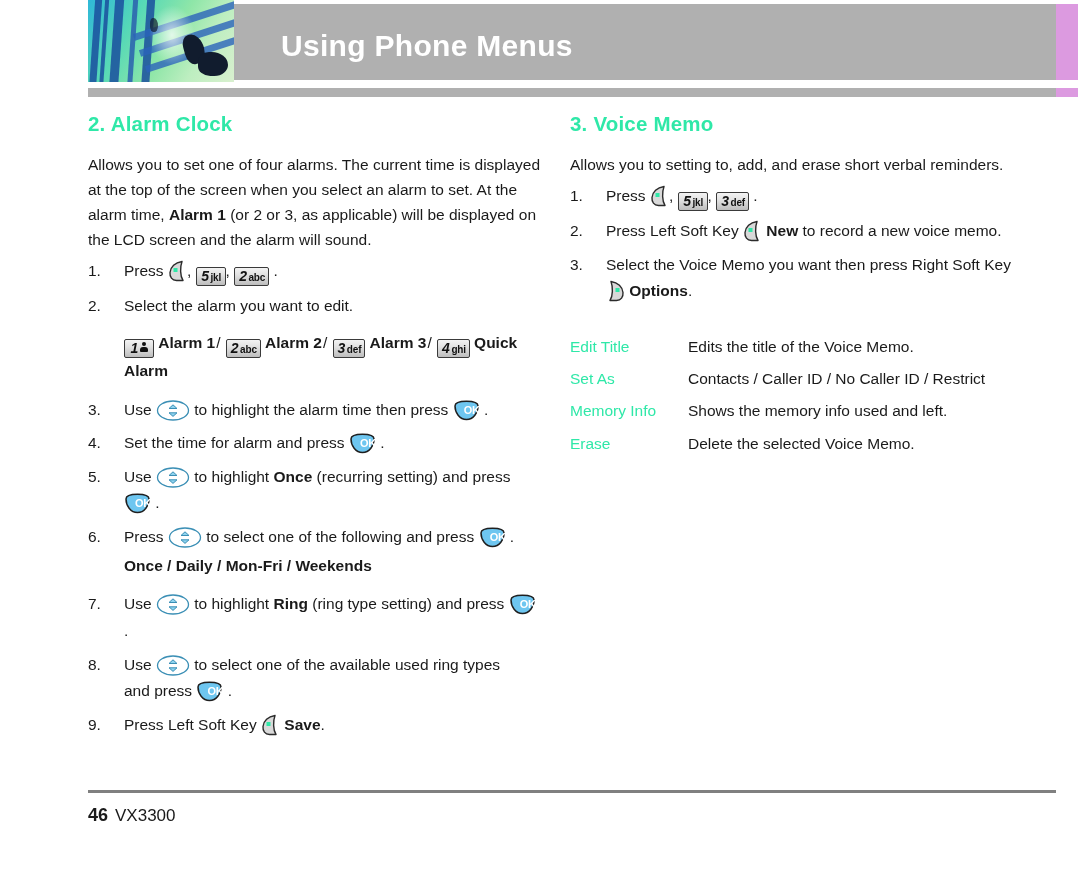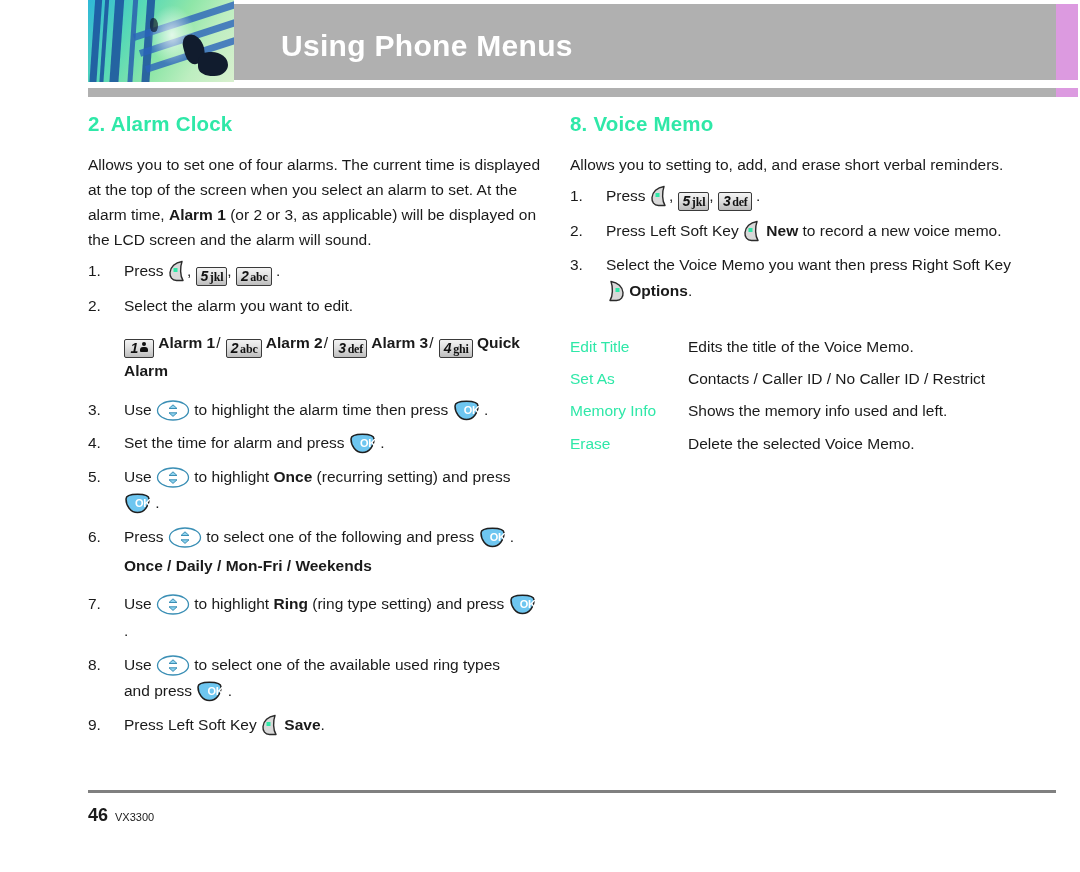--- a/index.html
+++ b/index.html
@@ -150,26 +150,25 @@
     position: relative;
   }
   .keynum .d {
     font-size: 14px;
     font-weight: bold;
     font-style: italic;
     color: #111;
     letter-spacing: 0;
   }
   .keynum .s {
-    font-size: 12px;
+    font-size: 10px;
     font-weight: bold;
     color: #111;
     margin-left: 1.5px;
     letter-spacing: -.2px;
-    font-family: Liberation Serif, serif;
   }
   .keynum .vm {
     display: inline-block;
     width: 8px; height: 10px;
     margin-left: 2px;
     vertical-align: 1px;
     position: relative;
   }
   .keynum .vm::before {
     content: "";
@@ -256,21 +255,21 @@
     position: absolute;
     left: 88px; top: 805px;
     font-size: 15px;
     color: #1a1a1a;
   }
   .footer .pg {
     font-size: 18px;
     font-weight: bold;
     margin-right: 7px;
   }
-  .footer .model { font-size: 11px; }
+  .footer .model { font-size: 17px; }
 
   .inline-sep { padding: 0 1px; }
 </style>
 </head>
 <body>
 
 <div class="header">
   <div class="header-bar"></div>
   <div class="header-accent"></div>
 
@@ -466,21 +465,21 @@
           </svg>
       </span>
       <b>Save</b><span>.</span>
     </div>
 
   </div>
 </div>
 
 <div class="col col-right">
 
-  <div class="sec-title">8. Voice Memo</div>
+  <div class="sec-title">3. Voice Memo</div>
 
   <p class="intro">Allows you to setting to, add, and erase short verbal reminders.</p>
 
   <div class="steps">
 
     <div class="step">
       <span class="num">1.</span>
       <span>Press</span>
       <span class="softkey">
         <svg width="19" height="22" viewBox="0 0 19 22">

